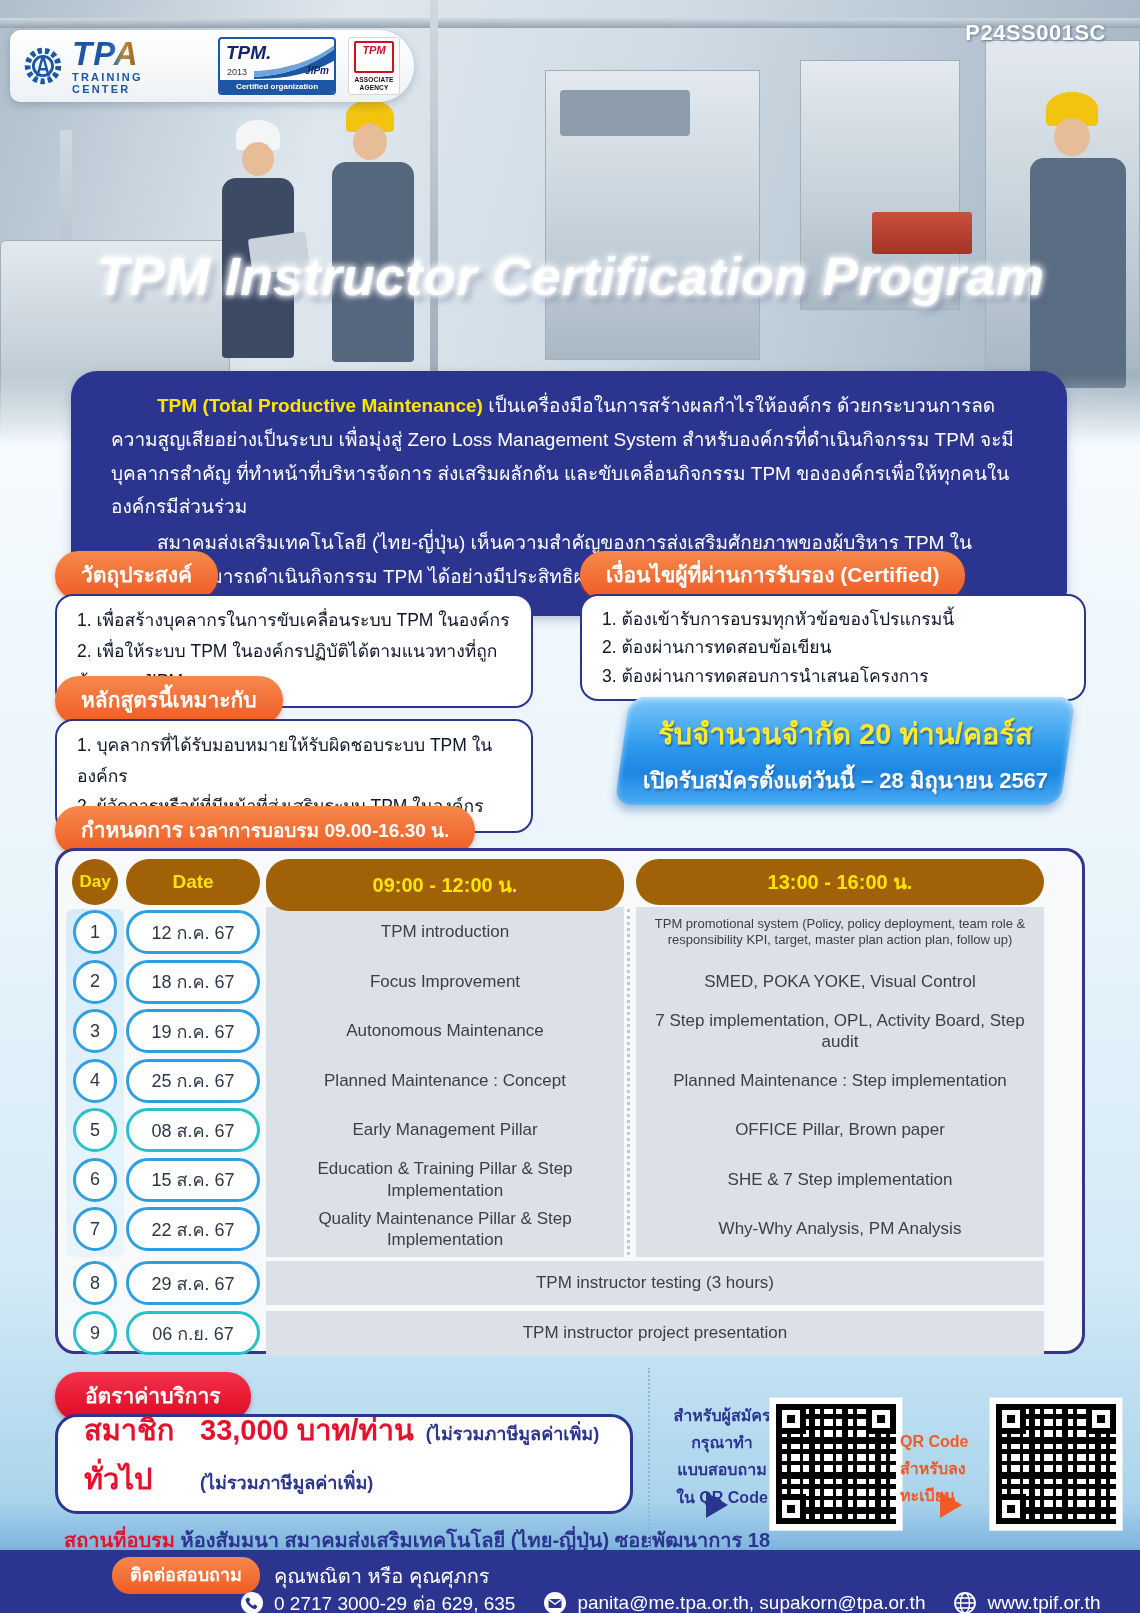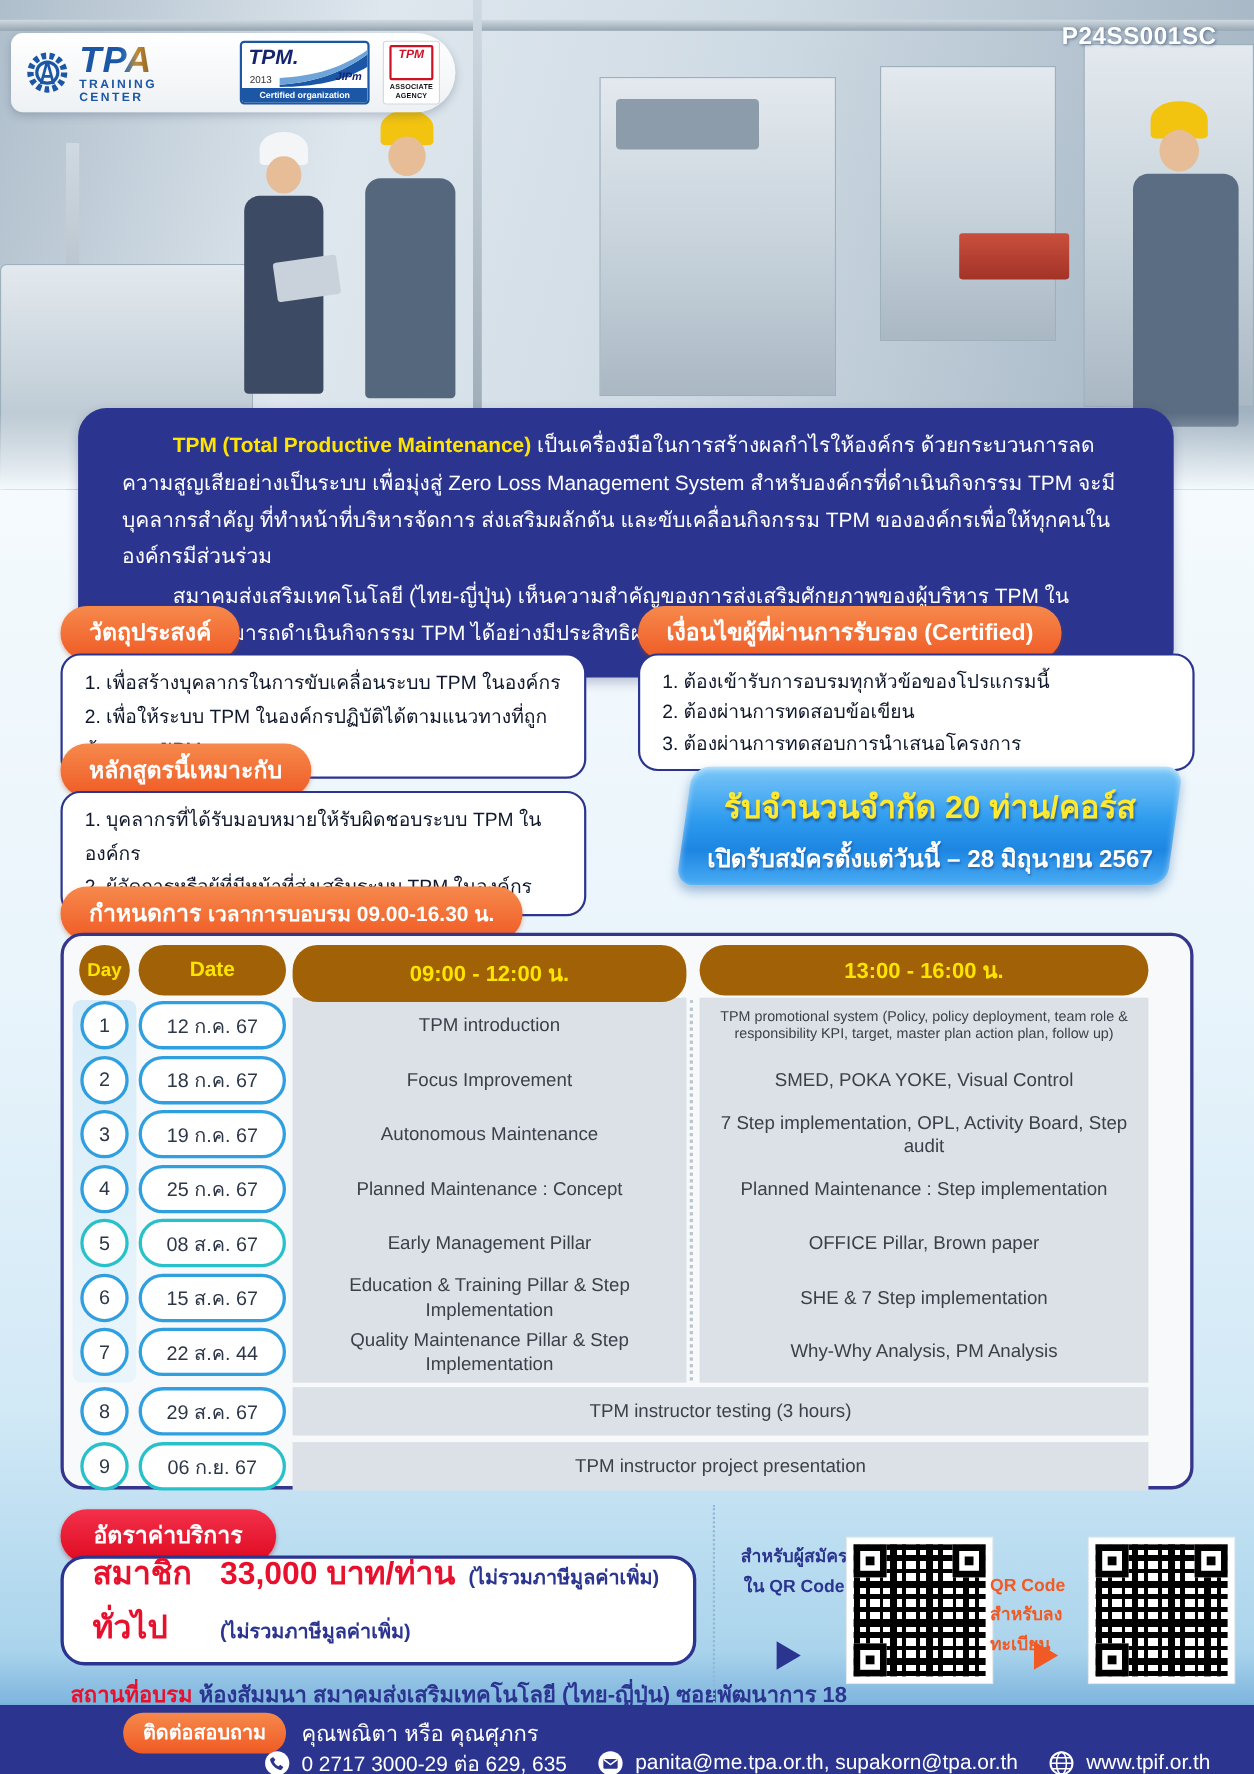--- a/index.html
+++ b/index.html
@@ -203,20 +203,21 @@
       </div>
       <div class="logo-agency">
         <div class="ag-box">
           <span class="ag-brand">TPM</span>
         </div>
         <span class="ag-cap">ASSOCIATE AGENCY</span>
       </div>
     </div>
 
     <div class="doc-code">P24SS001SC</div>
+    <h1 class="title">TPM Instructor Certification Program</h1>
   </div>
 
   <div class="intro">
     <p><span class="hl">TPM (Total Productive Maintenance)</span> <span>เป็นเครื่องมือในการสร้างผลกำไรให้องค์กร ด้วยกระบวนการลดความสูญเสียอย่างเป็นระบบ เพื่อมุ่งสู่ Zero Loss Management System  สำหรับองค์กรที่ดำเนินกิจกรรม TPM จะมีบุคลากรสำคัญ ที่ทำหน้าที่บริหารจัดการ ส่งเสริมผลักดัน และขับเคลื่อนกิจกรรม TPM ขององค์กรเพื่อให้ทุกคนในองค์กรมีส่วนร่วม</span></p>
     <p>สมาคมส่งเสริมเทคโนโลยี (ไทย-ญี่ปุ่น) เห็นความสำคัญของการส่งเสริมศักยภาพของผู้บริหาร TPM ในองค์กรให้สามารถดำเนินกิจกรรม TPM ได้อย่างมีประสิทธิผล และสนับสนุนการเพิ่มผลกำไรอย่างแท้จริง</p>
   </div>
 
   <div class="opill pill-obj">วัตถุประสงค์</div>
   <div class="obox box-obj">
     <div>1. เพื่อสร้างบุคลากรในการขับเคลื่อนระบบ TPM ในองค์กร</div>
@@ -292,21 +293,21 @@
       <div class="ctext caft">OFFICE Pillar, Brown paper</div>
     </div>
     <div class="srow r5">
       <div class="cnum">6</div>
       <div class="cdate">15 ส.ค. 67</div>
       <div class="ctext cmorn">Education &amp; Training Pillar &amp; Step Implementation</div>
       <div class="ctext caft">SHE &amp; 7 Step implementation</div>
     </div>
     <div class="srow r6">
       <div class="cnum">7</div>
-      <div class="cdate">22 ส.ค. 44</div>
+      <div class="cdate">22 ส.ค. 67</div>
       <div class="ctext cmorn">Quality Maintenance Pillar &amp; Step Implementation</div>
       <div class="ctext caft">Why-Why Analysis, PM Analysis</div>
     </div>
     <div class="srow r7">
       <div class="cnum">8</div>
       <div class="cdate">29 ส.ค. 67</div>
       <div class="ctext cfull">TPM instructor testing (3 hours)</div>
     </div>
     <div class="srow r8 teal">
       <div class="cnum">9</div>
@@ -328,20 +329,21 @@
     </div>
   </div>
   <div class="venue">
     <span class="vlabel">สถานที่อบรม</span>
     <span>ห้องสัมมนา สมาคมส่งเสริมเทคโนโลยี (ไทย-ญี่ปุ่น) ซอยพัฒนาการ 18</span>
   </div>
 
   <div class="qr-div"></div>
   <div class="qr-label-blue">
     <div>สำหรับผู้สมัคร</div>
+    <div>กรุณาทำแบบสอบถาม</div>
     <div>ใน QR Code</div>
   </div>
   <div class="tri tri-blue"></div>
   <div class="qr qr1">
     <div class="qr-pattern">
       <div class="fp fp-tl"></div>
         <div class="fp fp-tr"></div>
         <div class="fp fp-bl"></div>
     </div>
   </div>

